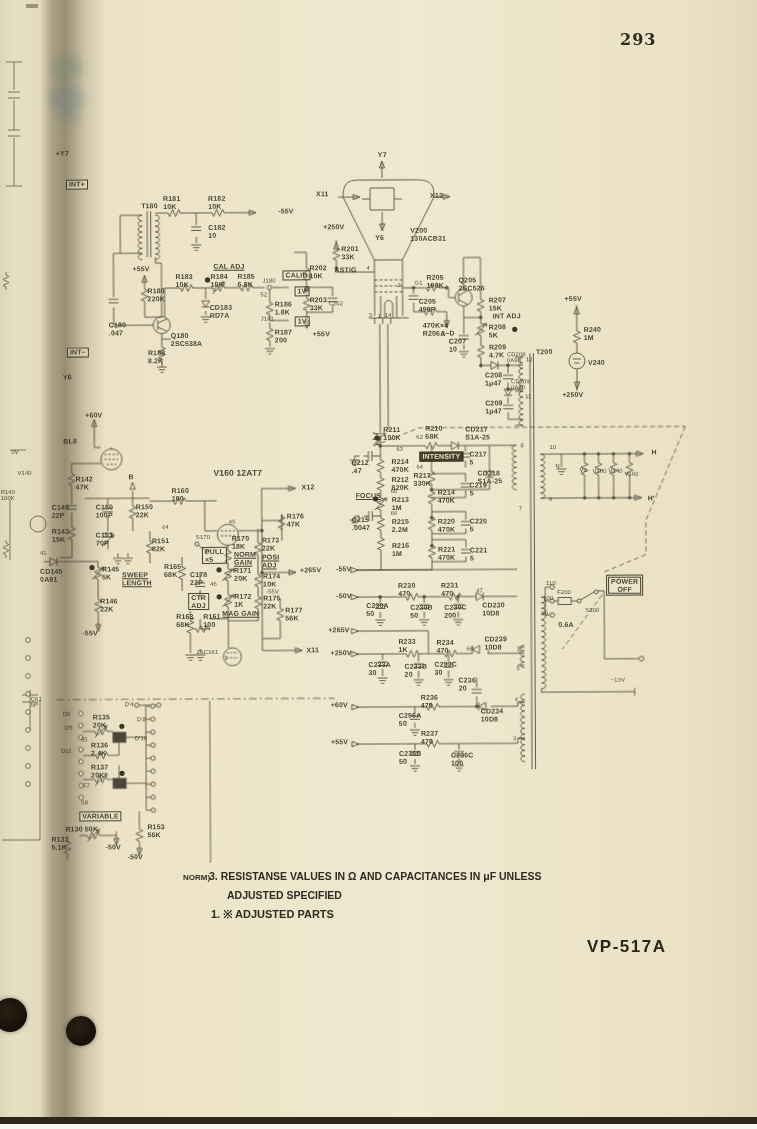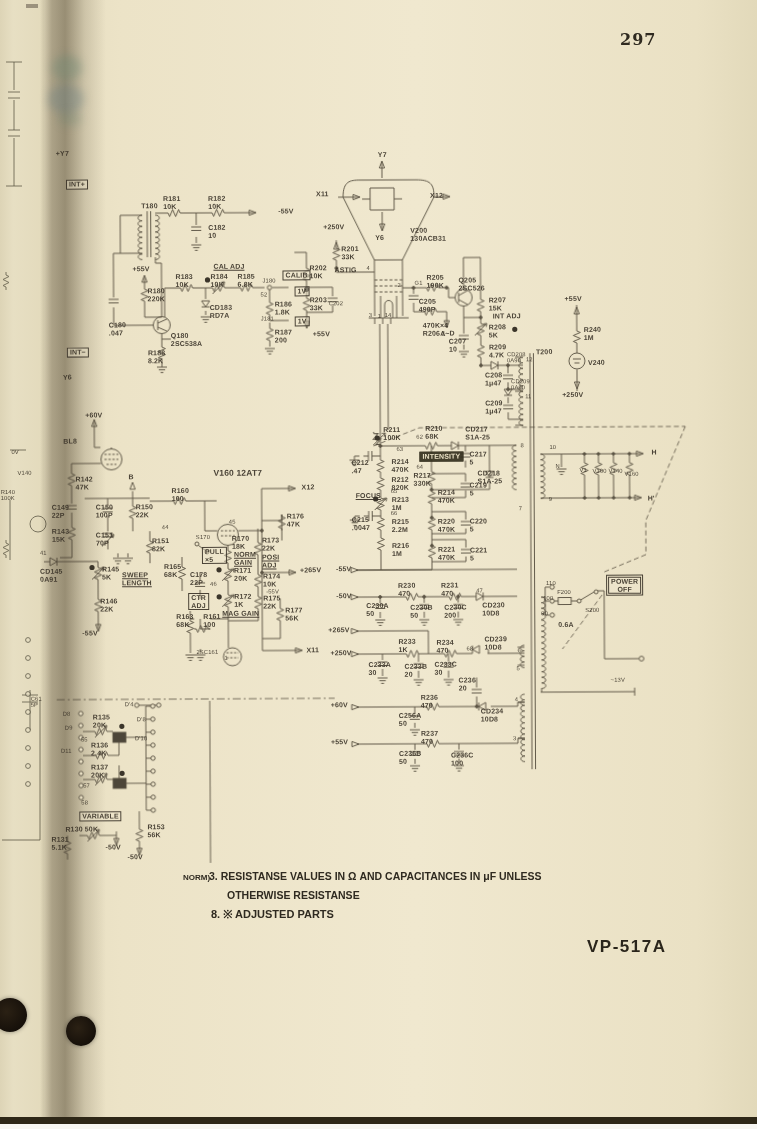--- a/index.html
+++ b/index.html
@@ -69,21 +69,21 @@
       </g>
     </svg>
   </div>
   <div id="gutter"></div>
 
   <div class="smudge" style="left:52px;top:55px;width:30px;height:26px;background:rgba(96,132,112,.33);"></div>
   <div class="smudge" style="left:48px;top:84px;width:36px;height:30px;background:rgba(88,120,128,.30);"></div>
   <div class="smudge" style="left:58px;top:112px;width:24px;height:14px;background:rgba(96,132,112,.22);"></div>
   <div id="corner-tick"></div>
 
-  <span id="page-number">297</span>
+  <span id="page-number">293</span>
 
   <div id="schematic">
     <svg id="wires" width="757" height="1129" viewBox="0 0 757 1129">
       <defs>
         <path id="rv" d="M0 0 v2 l3.5 1.5 -7 3 7 3 -7 3 3.5 1.5 v2"></path>
         <path id="rh" d="M0 0 h2 l1.5 3.5 3 -7 3 7 3 -7 1.5 3.5 h2"></path>
         <path id="cv" d="M-5 0 h10 M-5 3.5 h10"></path>
         <path id="ch" d="M0 -5 v10 M3.5 -5 v10"></path>
         <path id="dr" d="M0 -4 L0 4 L7 0 Z M7 -4 V4"></path>
         <path id="dl" d="M7 -4 L7 4 L0 0 Z M0 -4 V4"></path>
@@ -750,22 +750,22 @@
         <span class="lbl " style="left: 104px; top: 842px;">-50V</span>
         <span class="lbl " style="left: 146px; top: 822px;">R153
 56K</span>
         <span class="lbl " style="left: 126px; top: 852px;">-50V</span>
       </div>
   </div>
 
   <div id="note-block">
     <span class="np">NORM)</span>
     <span class="n1">3. RESISTANSE VALUES IN Ω AND CAPACITANCES IN μF UNLESS</span>
-    <span class="n2">OTHERWISE RESISTANSE</span>
-    <span class="n3">8. ※ ADJUSTED PARTS</span>
+    <span class="n2">ADJUSTED SPECIFIED</span>
+    <span class="n3">1. ※ ADJUSTED PARTS</span>
   </div>
 
   <span id="model-label">VP-517A</span>
 
   <div class="hole" style="left:-7px;top:998px;width:34px;height:34px;"></div>
   <div class="hole" style="left:66px;top:1016px;width:30px;height:30px;"></div>
   <div id="bottom-dark"></div>
   <div id="bottom-white"></div>
 </div>
 

